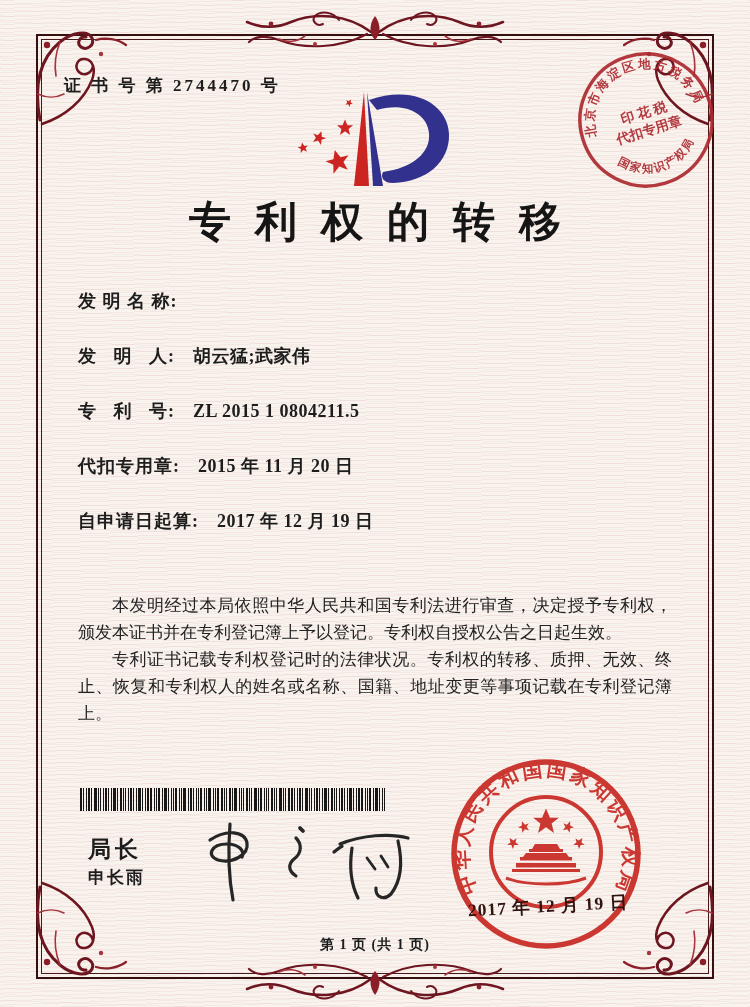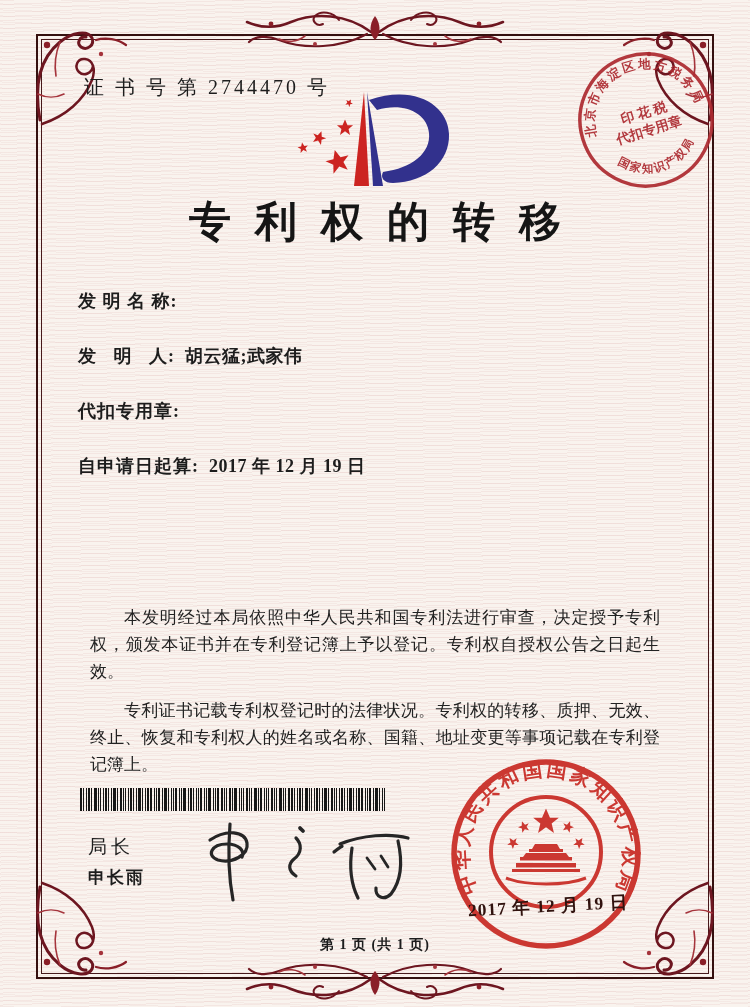--- a/index.html
+++ b/index.html
@@ -9,42 +9,42 @@
       repeating-linear-gradient(178deg, rgba(219,163,163,.16) 0 1px, rgba(255,255,255,0) 1px 4px),
       repeating-linear-gradient(2deg, rgba(205,145,145,.10) 0 1px, rgba(255,255,255,0) 1px 6px),
       #f9f3ee;
     font-family:"Liberation Serif","DejaVu Serif",serif;
     color:#1d1d1d;
   }
   .frame1{position:absolute;left:36px;top:34px;right:36px;bottom:28px;border:2px solid #35100f;}
   .frame2{position:absolute;left:41px;top:39px;right:41px;bottom:33px;border:1px solid #46181a;}
   .ornaments{position:absolute;left:0;top:0;width:750px;height:1007px;pointer-events:none;}
 
-  .cert-no{position:absolute;left:84px;top:74px;font-size:20px;font-weight:400;letter-spacing:3px;white-space:pre;}
+  .cert-no{position:absolute;left:64px;top:74px;font-size:17px;font-weight:700;letter-spacing:3px;white-space:pre;}
 
   .tax-stamp{position:absolute;left:566px;top:40px;width:160px;height:160px;transform:rotate(-17deg);opacity:.92;}
 
   .logo{position:absolute;left:292px;top:84px;width:170px;height:115px;}
 
   .title{position:absolute;left:0;right:0;top:194px;text-align:center;font-size:42px;font-weight:700;
          letter-spacing:24px;text-indent:24px;color:#151515;}
 
   .fields{position:absolute;left:78px;top:290px;right:60px;}
   .frow{font-size:18px;font-weight:600;line-height:23px;margin-bottom:32px;display:flex;}
-  .flabel{white-space:pre;margin-right:10px;letter-spacing:1px;}
+  .flabel{white-space:pre;margin-right:18px;letter-spacing:1px;}
   .fvalue{letter-spacing:.5px;}
 
   .bodytext{position:absolute;left:78px;right:78px;top:592px;font-size:17px;line-height:27px;
             text-align:justify;font-weight:500;color:#222;}
-  .bodytext p{margin:12px;text-indent:2em;}
+  .bodytext p{margin:0;text-indent:2em;}
 
   .barcode{position:absolute;left:80px;top:788px;width:312px;height:23px;font-size:0;}
   .barcode span{display:inline-block;height:100%;background:#161616;vertical-align:top;}
 
-  .director-title{position:absolute;left:88px;top:834px;font-size:19px;font-weight:400;letter-spacing:4px;}
+  .director-title{position:absolute;left:88px;top:834px;font-size:23px;font-weight:700;letter-spacing:4px;}
   .director-name{position:absolute;left:88px;top:866px;font-size:17px;font-weight:700;letter-spacing:2px;}
   .signature{position:absolute;left:192px;top:810px;width:240px;height:100px;}
 
   .seal{position:absolute;left:446px;top:754px;width:200px;height:200px;opacity:.95;}
   .seal-date{position:absolute;left:442px;top:894px;width:212px;text-align:center;font-size:17.5px;
              font-weight:700;color:#30120e;letter-spacing:1px;transform:rotate(-3deg);white-space:pre;}
 
   .page-footer{position:absolute;left:0;right:0;top:936px;text-align:center;font-size:14px;
                font-weight:600;letter-spacing:1px;}
 </style>
@@ -124,21 +124,26 @@
 
 <div class="fields">
   <div class="frow">
     <span class="flabel">发 明 名 称:</span>
   </div>
   <div class="frow">
     <span class="flabel">发   明   人:</span>
     <span class="fvalue">胡云猛;武家伟</span>
   </div>
   <div class="frow">
+    <span class="flabel">专   利   号:</span>
+    <span class="fvalue">ZL 2015 1 0804211.5</span>
+  </div>
+  <div class="frow">
     <span class="flabel">代扣专用章:</span>
+    <span class="fvalue">2015 年 11 月 20 日</span>
   </div>
   <div class="frow">
     <span class="flabel">自申请日起算:</span>
     <span class="fvalue">2017 年 12 月 19 日</span>
   </div>
 </div>
 
 <div class="bodytext">
   <p>本发明经过本局依照中华人民共和国专利法进行审查，决定授予专利权，颁发本证书并在专利登记簿上予以登记。专利权自授权公告之日起生效。</p>
   <p>专利证书记载专利权登记时的法律状况。专利权的转移、质押、无效、终止、恢复和专利权人的姓名或名称、国籍、地址变更等事项记载在专利登记簿上。</p>

